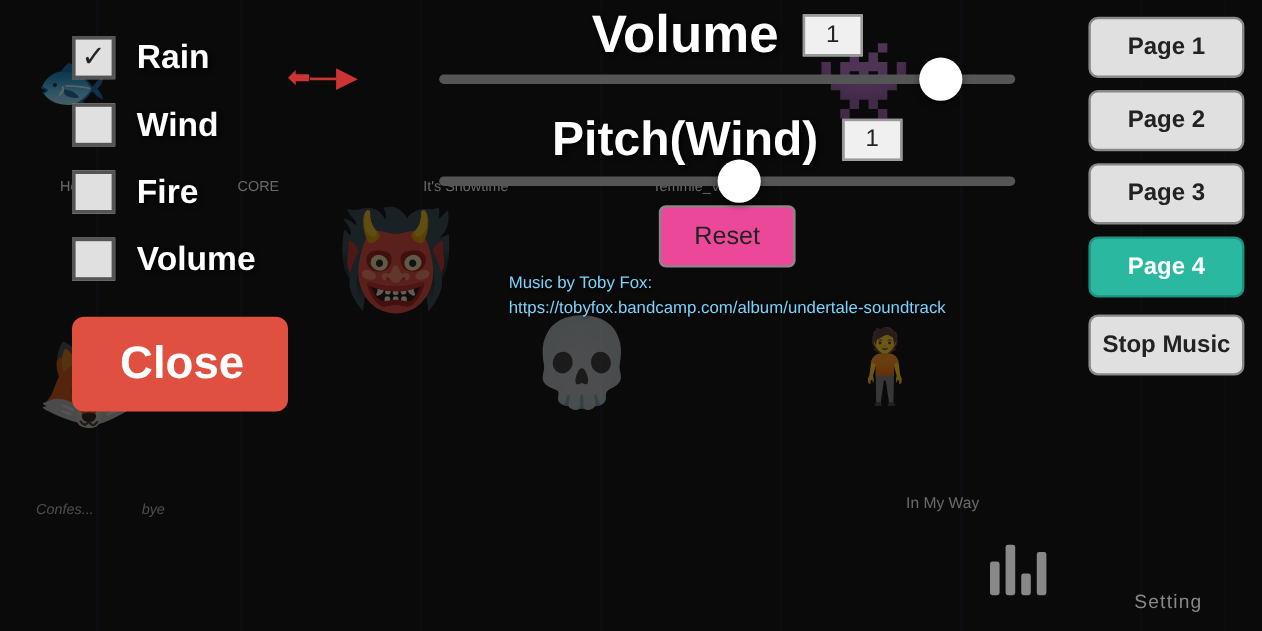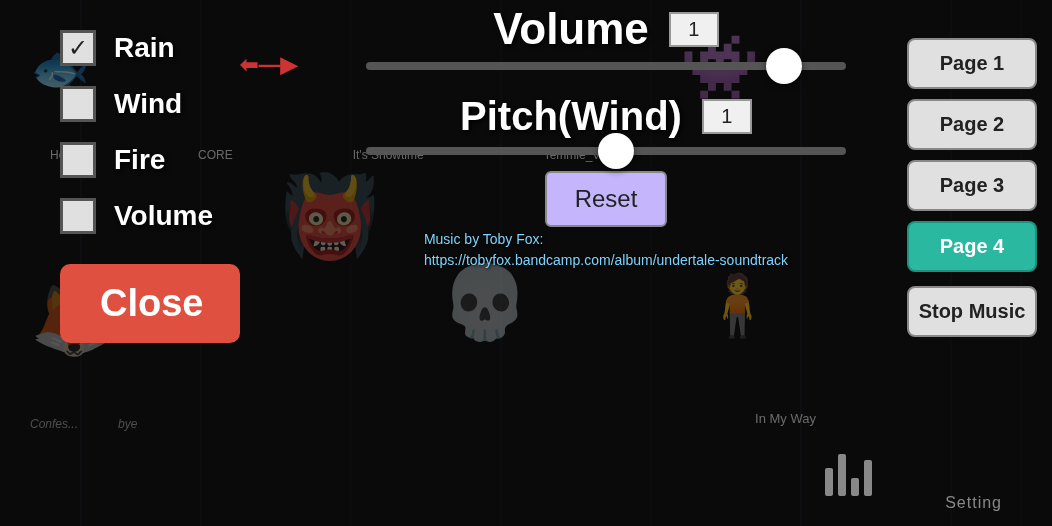--- a/index.html
+++ b/index.html
@@ -175,25 +175,25 @@
     }
 
     .pitch-label {
       font-size: 40px;
       font-weight: bold;
       color: white;
       text-shadow: 2px 2px 4px rgba(0,0,0,0.9);
     }
 
     .reset-btn {
-      background: #c4b5fd;
+      background: #ec4899;
       border: 2px solid #888;
       border-radius: 6px;
       padding: 12px 28px;
-      font-size: 24px;
+      font-size: 21px;
       color: #222;
       cursor: pointer;
       margin-top: 8px;
     }
 
     .music-credit {
       font-size: 14px;
       color: #7dd3fc;
       line-height: 1.5;
       text-shadow: 1px 1px 3px rgba(0,0,0,0.9);
@@ -201,21 +201,20 @@
     }
 
     
     .right-section {
       width: 160px;
       padding: 14px 10px;
       display: flex;
       flex-direction: column;
       gap: 10px;
       align-items: center;
-      margin-top: 24px;
     }
 
     .page-btn {
       background: #e0e0e0;
       border: 2px solid #888;
       border-radius: 8px;
       padding: 12px 0;
       font-size: 20px;
       color: #222;
       cursor: pointer;

